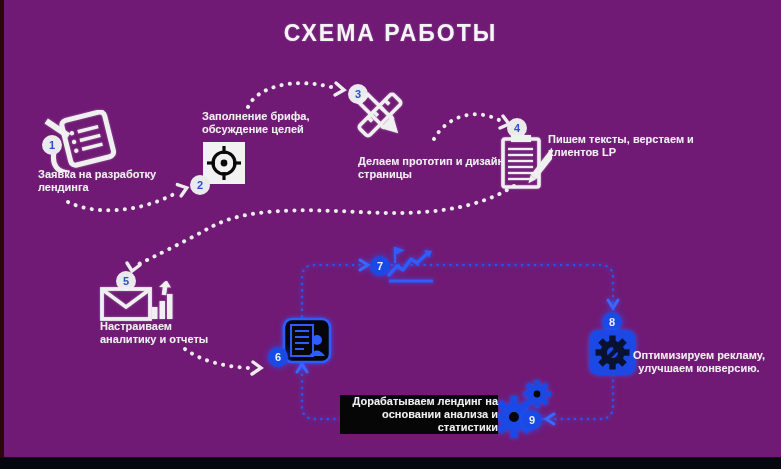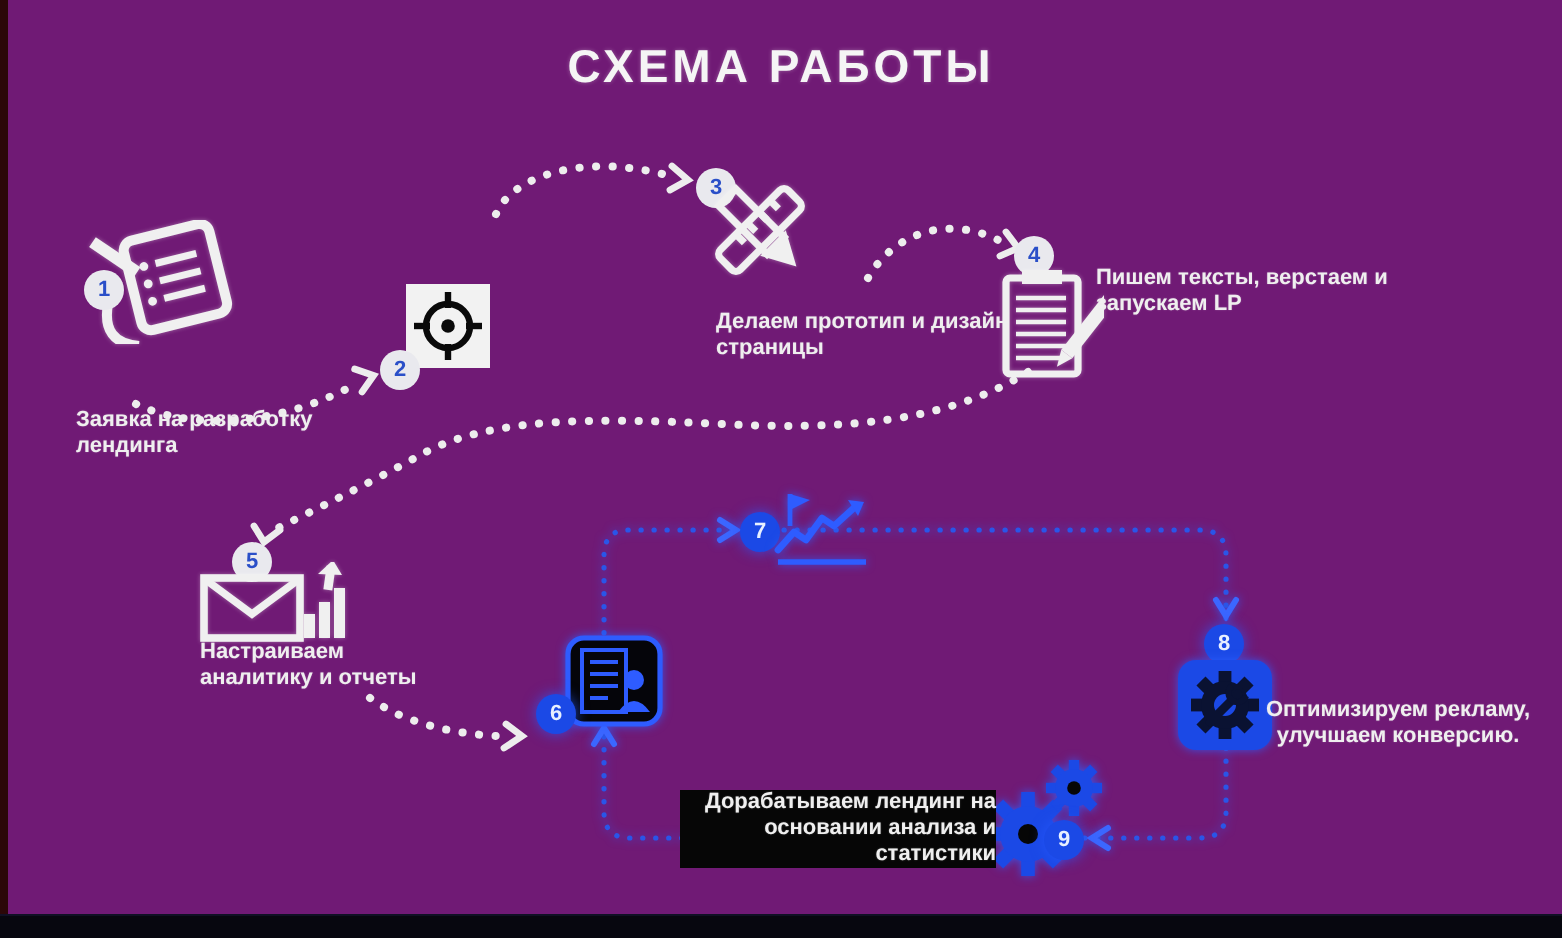--- a/index.html
+++ b/index.html
@@ -87,22 +87,23 @@
           <circle cx="34" cy="20" r="2.2"></circle>
             <circle cx="34" cy="29" r="2.2"></circle>
             <circle cx="34" cy="38" r="2.2"></circle>
         </g>
         <line x1="12" y1="2" x2="30" y2="22" stroke-width="6"></line>
         <path d="M 12 34 Q 4 52 22 58" stroke-width="5"></path>
       </g>
     </svg>
   </div>
   <div class="abs badge white" style="left:42px;top:135px;">1</div>
-  <div class="abs label" style="left:38px;top:168px;width:140px;margin-top:36px;">Заявка на разработку лендинга</div>
-
+  <div class="abs label" style="left:38px;top:168px;width:140px;">Заявка на разработку лендинга</div>
+
+  <div class="abs label" style="left:202px;top:110px;width:170px;">Заполнение брифа, обсуждение целей</div>
   <div class="abs" style="left:203px;top:142px;">
     <svg width="42" height="42" viewBox="0 0 42 42">
       <rect x="0" y="0" width="42" height="42" fill="#f2f2f2"></rect>
       <circle cx="21" cy="21" r="11" stroke="#0a0a0a" stroke-width="3.2" fill="none"></circle>
       <circle cx="21" cy="21" r="3.4" fill="#0a0a0a"></circle>
       <g stroke="#0a0a0a" stroke-width="3.2">
         <line x1="21" y1="4" x2="21" y2="12"></line>
           <line x1="21" y1="30" x2="21" y2="38"></line>
         <line x1="4" y1="21" x2="12" y2="21"></line>
           <line x1="30" y1="21" x2="38" y2="21"></line>
@@ -143,21 +144,21 @@
           <line x1="8" y1="35" x2="33" y2="35"></line>
         <line x1="8" y1="41" x2="33" y2="41"></line>
           <line x1="8" y1="47" x2="33" y2="47"></line>
       </g>
       <g transform="rotate(38 42 34)">
         <rect x="38.5" y="10" width="7" height="38" fill="#f0f0f0"></rect>
         <polygon points="38.5,48 45.5,48 42,56" fill="#f0f0f0"></polygon>
       </g>
     </svg>
   </div>
-  <div class="abs label" style="left:548px;top:133px;width:162px;">Пишем тексты, верстаем и запускаем LP</div>
+  <div class="abs label" style="left:548px;top:133px;width:162px;">Пишем тексты, верстаем и клиентов LP</div>
 
   <div class="abs badge white" style="left:116px;top:271px;">5</div>
   <div class="abs" style="left:100px;top:281px;">
     <svg class="white-ic" width="74" height="40" viewBox="0 0 74 40">
       <rect x="2" y="8" width="48" height="30" stroke="#f0f0f0" stroke-width="3.8" fill="none"></rect>
       <polyline points="3,9 26,26 49,9" stroke="#f0f0f0" stroke-width="3.8" fill="none"></polyline>
       <rect x="52" y="26" width="5.5" height="12" fill="#f0f0f0"></rect>
       <rect x="59.5" y="20" width="5.5" height="18" fill="#f0f0f0"></rect>
       <rect x="67" y="13" width="5.5" height="25" fill="#f0f0f0"></rect>
       <rect x="62.5" y="2" width="4.5" height="12" fill="#f0f0f0" transform="rotate(8 64.5 8)"></rect>

